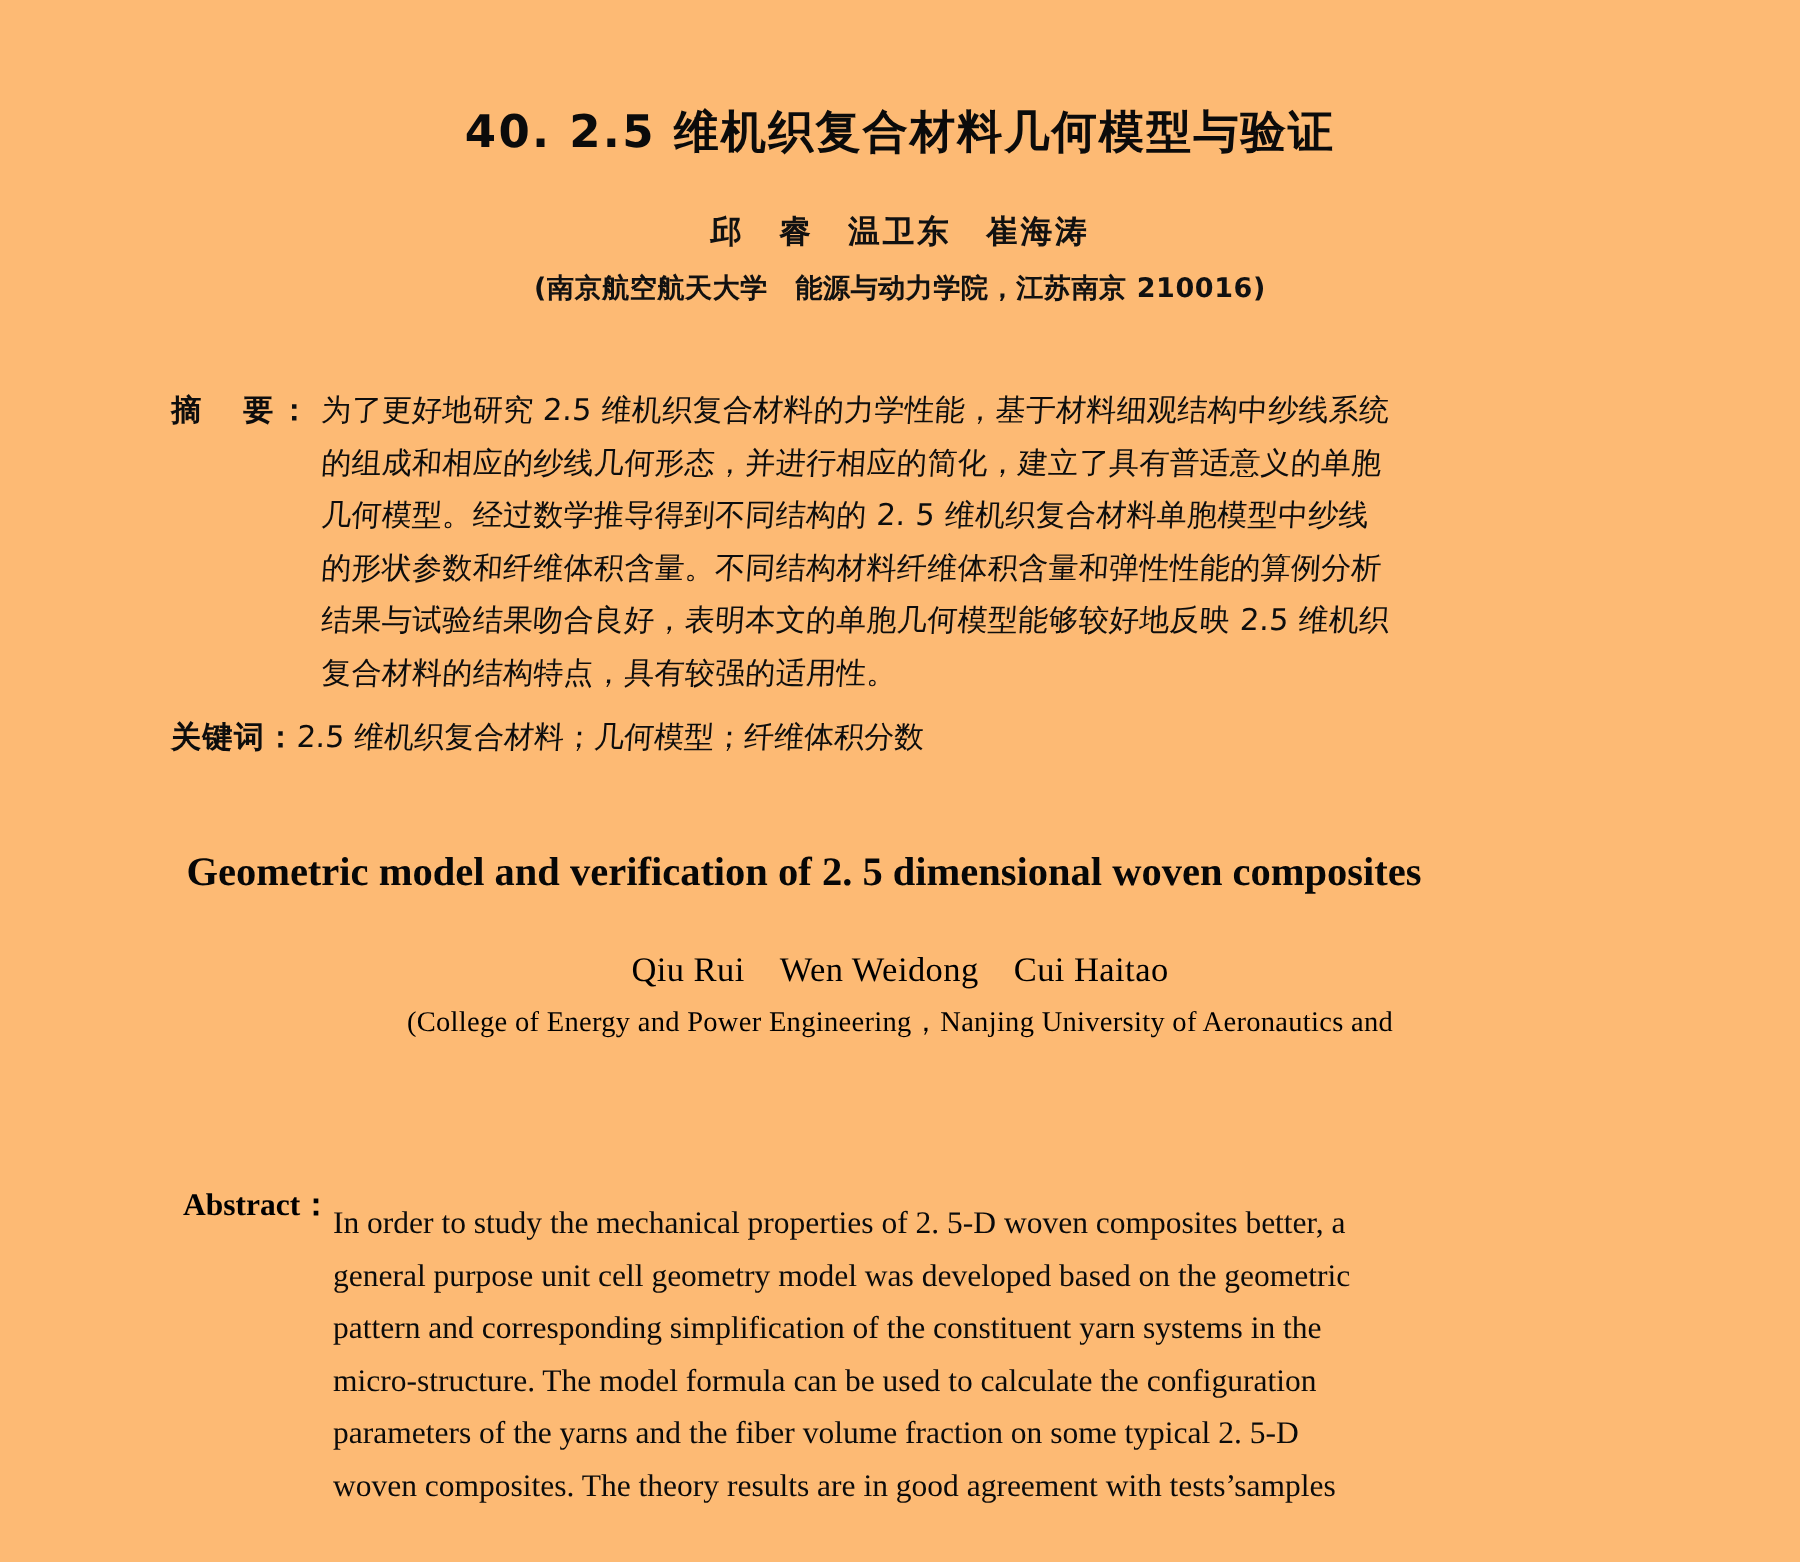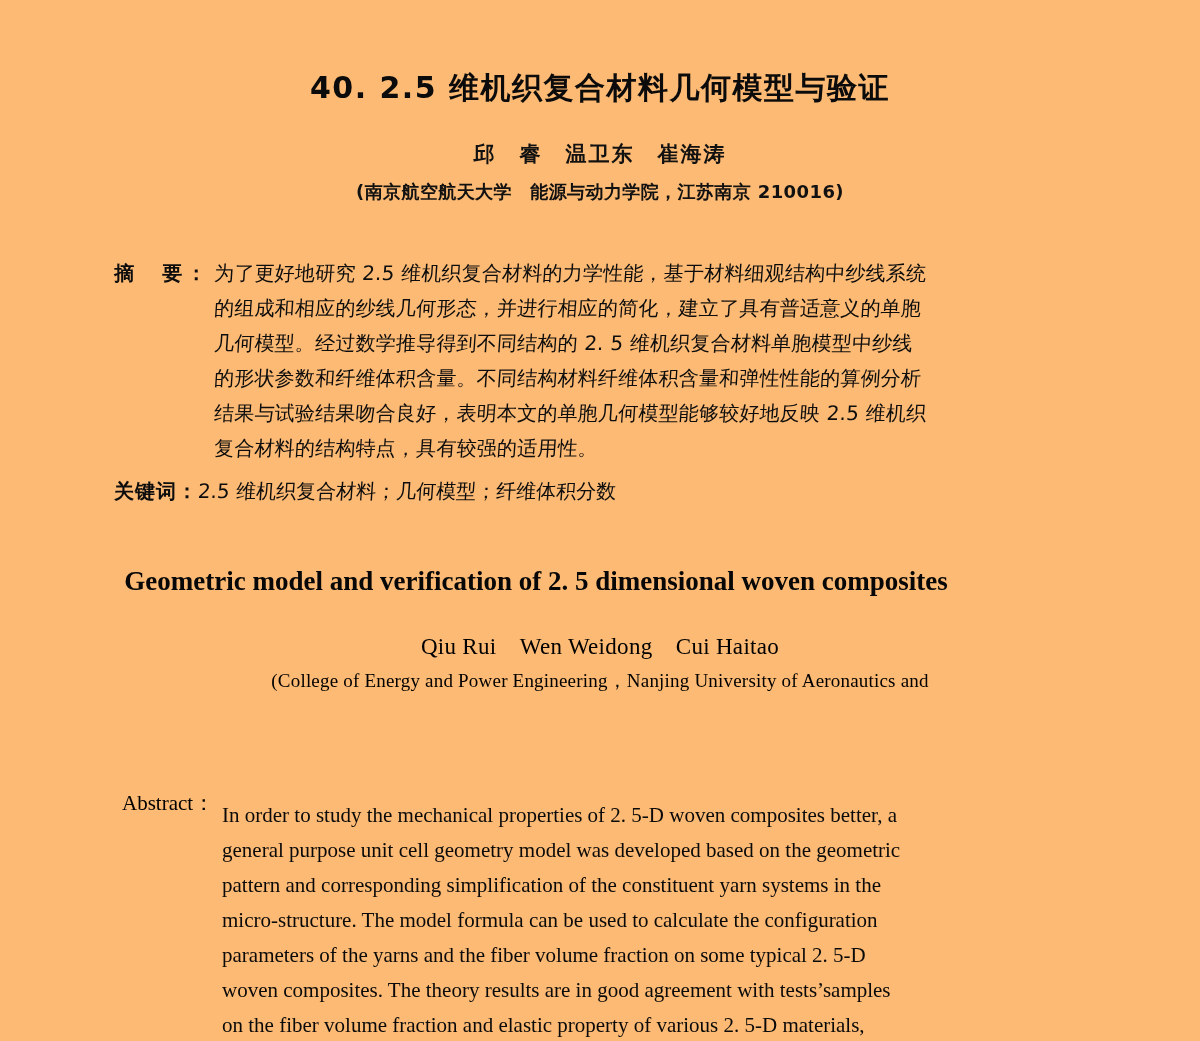--- a/index.html
+++ b/index.html
@@ -158,21 +158,21 @@
     width: 946px;
   }
   .en-abs-row {
     position: relative;
     height: 35px;
   }
   .en-abs-label {
     position: absolute;
     left: 0;
     top: 0;
-    font-weight: normal;
+    font-weight: bold;
     font-size: 21px;
     line-height: 35px;
     white-space: nowrap;
   }
   .en-abs-line {
     position: absolute;
     left: 100px;
     top: 12px;
     width: 846px;
     height: 35px;
@@ -243,18 +243,15 @@
     </div>
     <div class="en-abs-row">
       <div class="en-abs-line nojust">micro-structure.  The model formula can be used to calculate the configuration</div>
     </div>
     <div class="en-abs-row">
       <div class="en-abs-line nojust">parameters of the yarns and the fiber volume fraction on some typical 2. 5-D</div>
     </div>
     <div class="en-abs-row">
       <div class="en-abs-line nojust">woven composites.  The theory results are in good agreement with tests’samples</div>
     </div>
-    <div class="en-abs-row">
-      <div class="en-abs-line nojust">on the fiber volume fraction and elastic property of various 2. 5-D materials,</div>
-    </div>
   </div>
 
 </div>
 
 </body></html>

